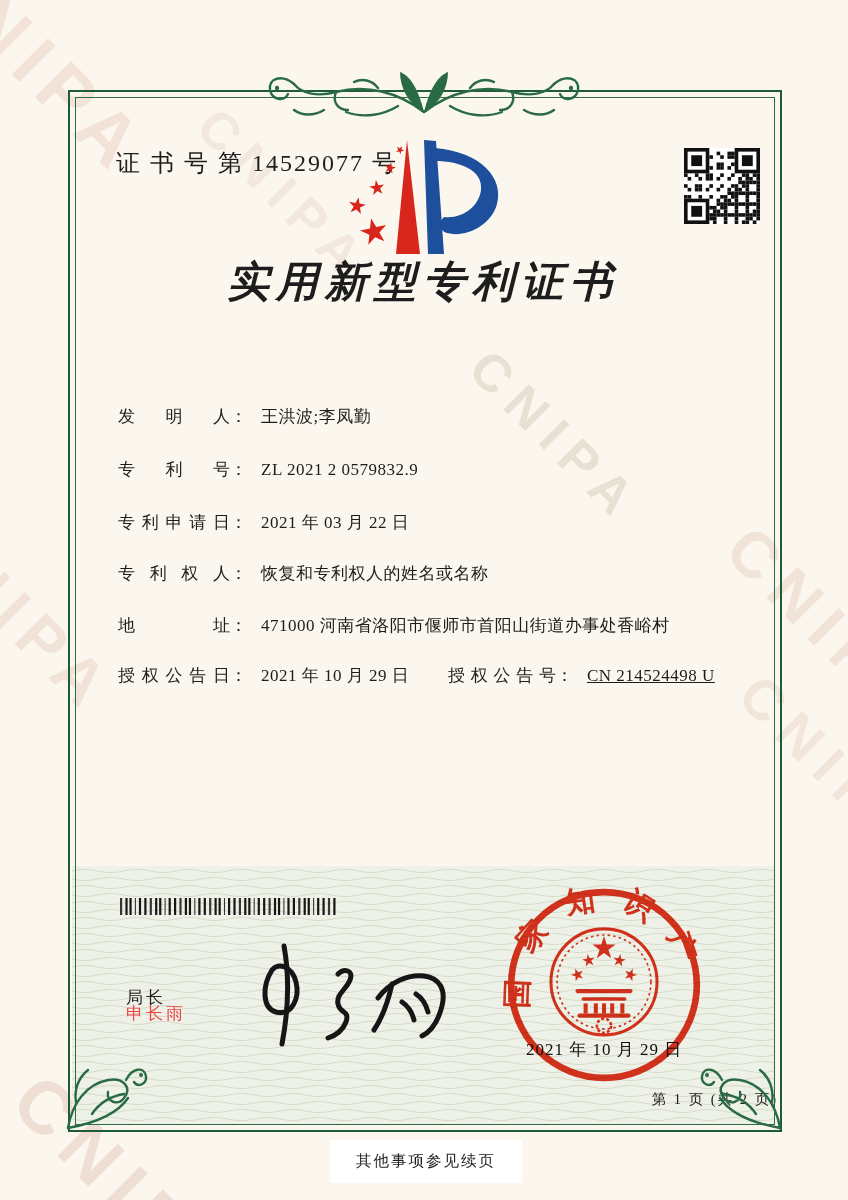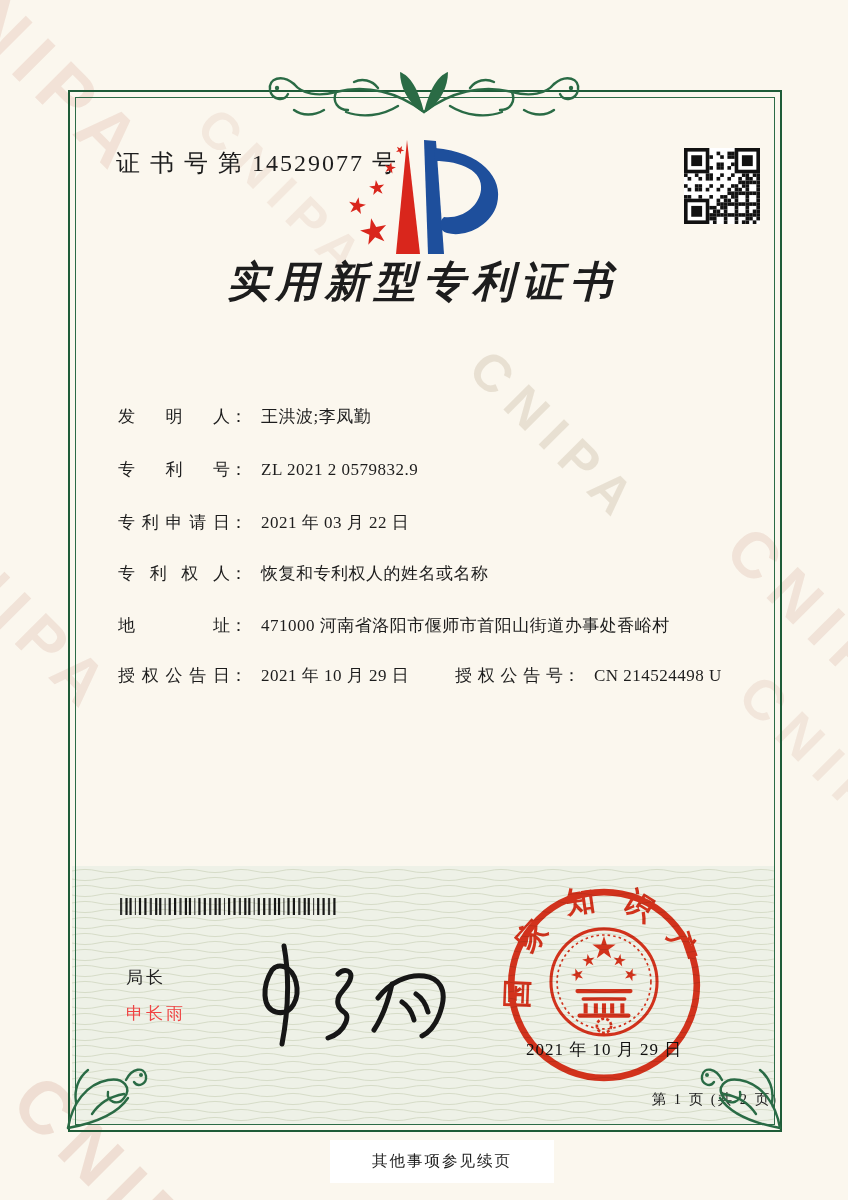--- a/index.html
+++ b/index.html
@@ -21,41 +21,41 @@
   .cert-no{position:absolute;left:116px;top:147px;font-size:24px;letter-spacing:2px;z-index:2;}
   .logo{position:absolute;left:344px;top:136px;width:160px;height:120px;z-index:2;}
   .qr{position:absolute;left:684px;top:148px;width:76px;height:76px;z-index:2;}
   .title{position:absolute;left:68px;top:254px;width:710px;text-align:center;
       font-size:42px;font-weight:bold;letter-spacing:7px;z-index:2;font-style:italic;}
   
   .field-row{position:absolute;left:118px;width:630px;font-size:17px;z-index:2;white-space:nowrap;}
   .f-label{display:inline-block;width:112px;text-align:justify;text-align-last:justify;vertical-align:bottom;}
   .f-colon{display:inline-block;}
   .f-value{margin-left:14px;letter-spacing:0.5px;}
-  .f-group2{position:absolute;left:337px;top:0;}
+  .f-group2{position:absolute;left:330px;top:0;text-decoration:underline;}
   .f-label2{display:inline-block;width:108px;text-align:justify;text-align-last:justify;}
   
   .body-text{position:absolute;left:100px;top:702px;width:652px;font-size:16.5px;
       line-height:1.82;text-align:justify;z-index:2;}
   .body-text p{margin:0;text-indent:2em;}
   
   .barcode{position:absolute;left:120px;top:898px;width:216px;height:17px;z-index:2;mix-blend-mode:multiply;}
-  .director-title{position:absolute;left:126px;top:966px;font-size:17px;letter-spacing:3px;
+  .director-title{position:absolute;left:126px;top:986px;font-size:17px;letter-spacing:3px;
       font-family:"Liberation Sans","DejaVu Sans",sans-serif;color:#222;z-index:2;}
   .director-name{position:absolute;left:126px;top:1002px;font-size:17px;letter-spacing:3px;
       font-family:"Liberation Sans","DejaVu Sans",sans-serif;color:#ef4444;z-index:2;}
   .signature{position:absolute;left:232px;top:940px;width:220px;height:110px;z-index:2;}
   .seal{position:absolute;left:502px;top:883px;width:204px;height:204px;z-index:2;
       mix-blend-mode:multiply;opacity:.95;}
   .seal-date{position:absolute;left:500px;top:1038px;width:208px;text-align:center;
       font-size:17px;letter-spacing:1px;color:#101010;z-index:2;}
   .page-num{position:absolute;left:68px;top:1090px;width:710px;text-align:right;
       font-size:14.5px;letter-spacing:2px;z-index:2;}
   .note-box{position:absolute;left:330px;top:1140px;background:#ffffff;
-      padding:11px 42px;font-size:15.5px;letter-spacing:2px;z-index:2;}
+      padding:11px 26px;font-size:15.5px;letter-spacing:2px;z-index:2;}
   
   .orn-top{position:absolute;left:254px;top:66px;width:340px;height:68px;z-index:4;}
   .orn-bl{position:absolute;left:62px;top:1040px;width:92px;height:92px;z-index:4;}
   .orn-br{position:absolute;left:694px;top:1040px;width:92px;height:92px;z-index:4;transform:scaleX(-1);}
 </style>
 </head>
 <body>
 
 <div class="page">
 

